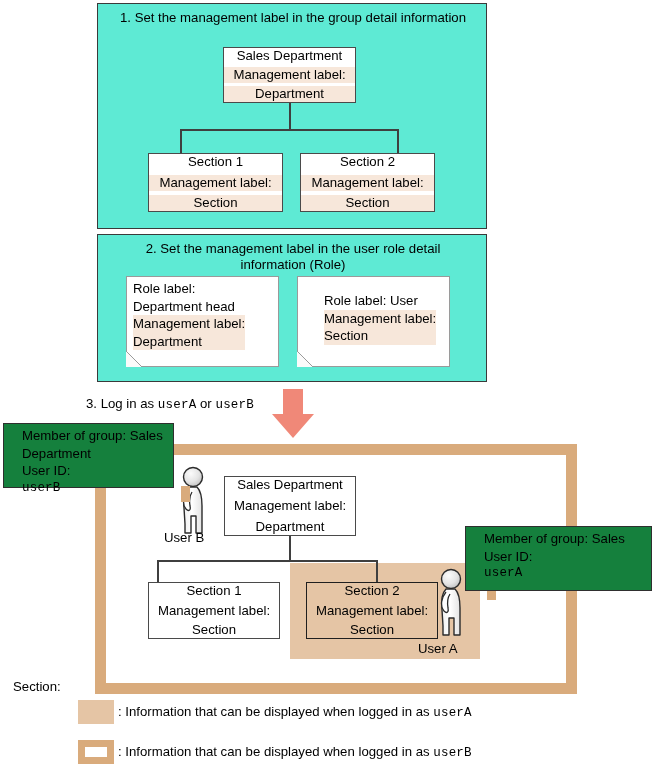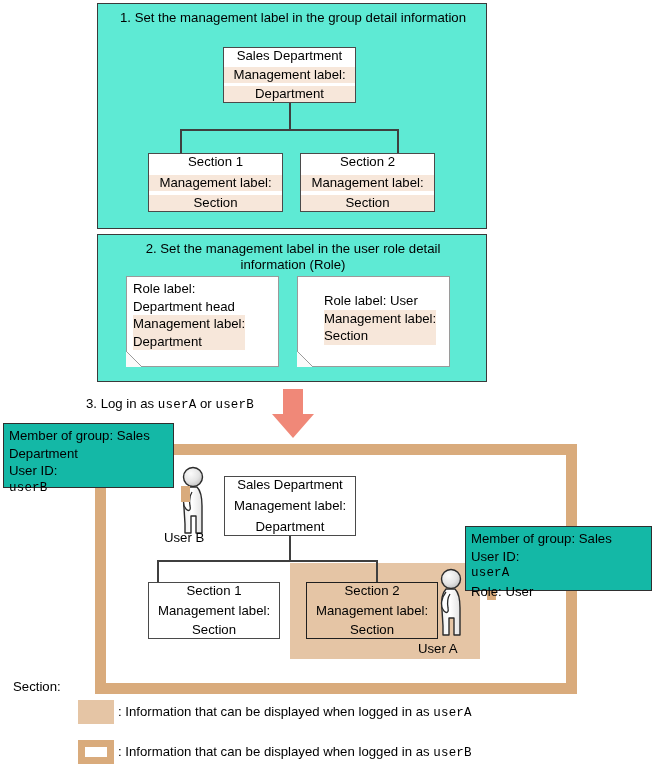--- a/index.html
+++ b/index.html
@@ -56,23 +56,23 @@
 
   
   .tanframe{
     position:absolute;border:11px solid #d9ab7c;background:transparent;
   }
   
   .tanfill{position:absolute;background:#e5c5a5;}
 
   
   .callout{
-    position:absolute;background:#14b8a6;border:1.6px solid #2f2f2f;
+    position:absolute;background:#15803d;border:1.6px solid #2f2f2f;
     font-size:13.2px;line-height:17.6px;
-    padding:3px 5px 3px 5px;box-sizing:border-box;
+    padding:3px 5px 3px 18px;box-sizing:border-box;
     z-index:30;
   }
   .callout span{display:block;white-space:nowrap;}
   .callout-tail{position:absolute;background:#d9ab7c;z-index:29;}
 
   
   .person{position:absolute;z-index:25;}
   .person-label{position:absolute;font-size:13.2px;z-index:26;white-space:nowrap;}
 
   
@@ -215,21 +215,20 @@
 </div>
 <div class="person-label" style="left:418px;top:641px;">User A</div>
 
 <div class="callout-tail" style="left:487px;top:582px;width:9px;height:18px;"></div>
 <div class="callout" style="left:465px;top:526px;width:187px;height:65px;">
   <span>Member of group: Sales</span>
   <span>
       <span>User ID: </span>
       <span class="mono">userA</span>
     </span>
-  <span>Role: User</span>
 </div>
 
 <div class="legend-title" style="left:13px;top:679px;">Section:</div>
 
 <div class="sw-fill" style="left:78px;top:700px;width:36px;height:24px;"></div>
 <div class="legend-text" style="left:118px;top:704px;">
   <span>: Information that can be displayed when logged in as </span><span class="mono">userA</span>
 </div>
 
 <div class="sw-out" style="left:78px;top:740px;width:36px;height:24px;"></div>

